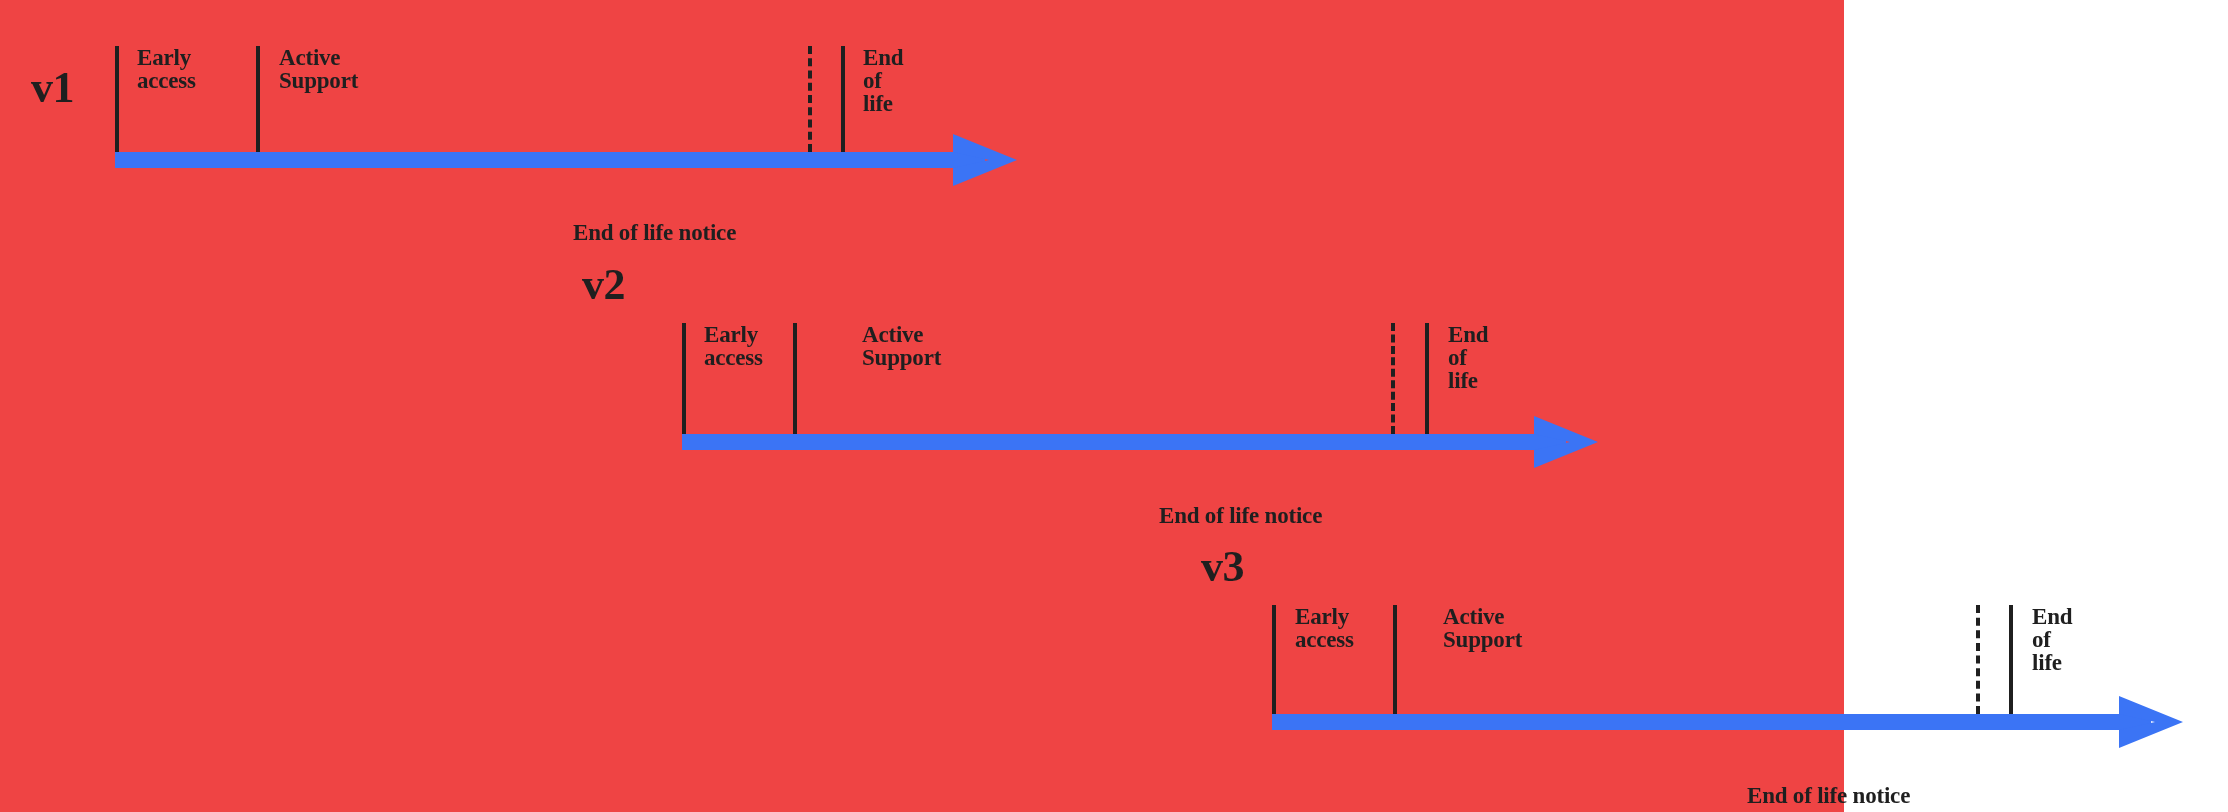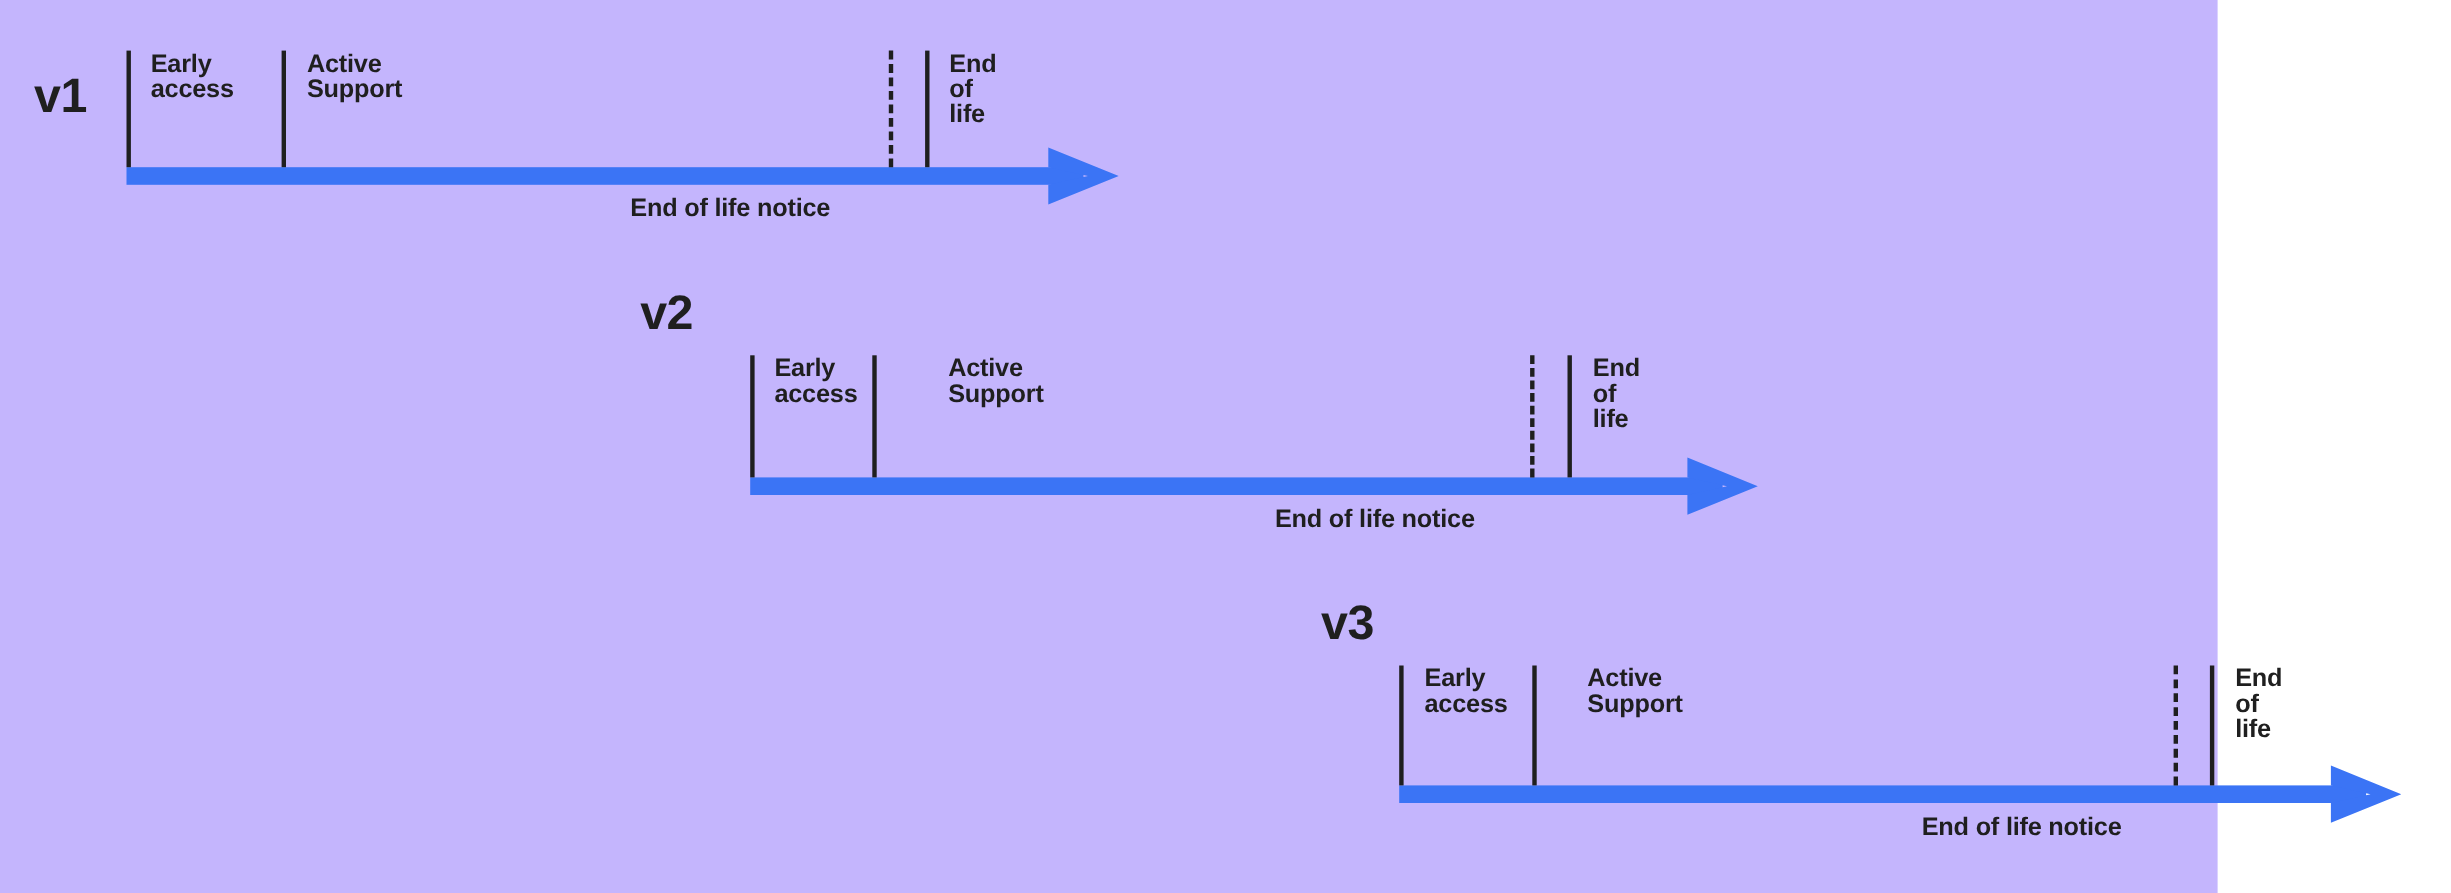--- a/index.html
+++ b/index.html
@@ -9,23 +9,24 @@
   }
   body {
     width: 2228px;
     height: 812px;
     font-family: "Liberation Sans", sans-serif;
     -webkit-font-smoothing: antialiased;
     overflow: hidden;
   }
   #canvas {
     position: relative;
-    width: 2016px;
+    width: 1844px;
     height: 812px;
-    background: #c4b5fd;
+    background: #ef4444;
+    font-family: Liberation Serif, serif;
   }
 
   
   .tl-row {
     position: absolute;
     left: 0;
     top: 0;
   }
 
   .tl-version-label {
@@ -76,20 +77,21 @@
 
   
   .tl-notice-label {
     position: absolute;
     font-size: 23px;
     font-weight: 700;
     color: #1f1f1f;
     line-height: 1;
     white-space: nowrap;
     letter-spacing: -0.2px;
+    margin-top: 44px;
   }
 </style>
 </head>
 <body>
 
 <div id="canvas">
     <div class="tl-row">
       <div class="tl-version-label" style="left: 31px; top: 66px;">v1</div>
       <div class="tl-track" style="left: 115px; top: 152px; width: 870px; background: rgb(59, 116, 245);"></div>
       <div class="tl-arrowhead" style="left: 949px; top: 130px;">

